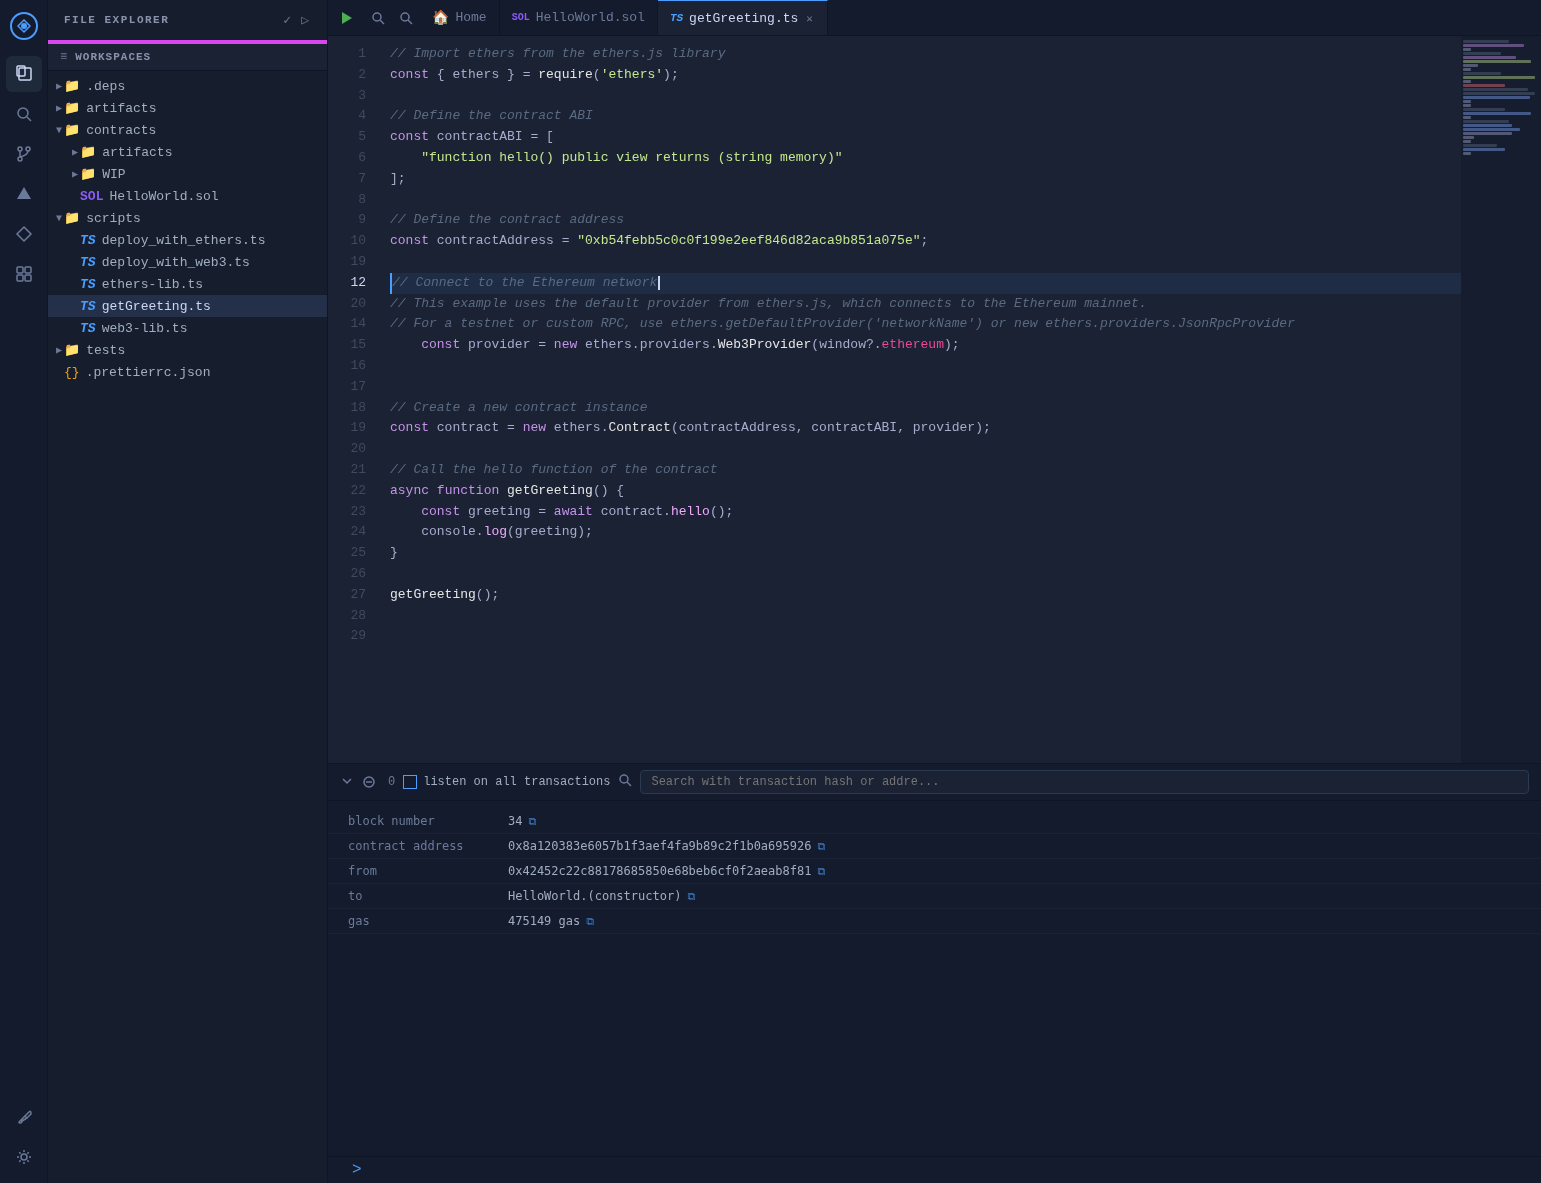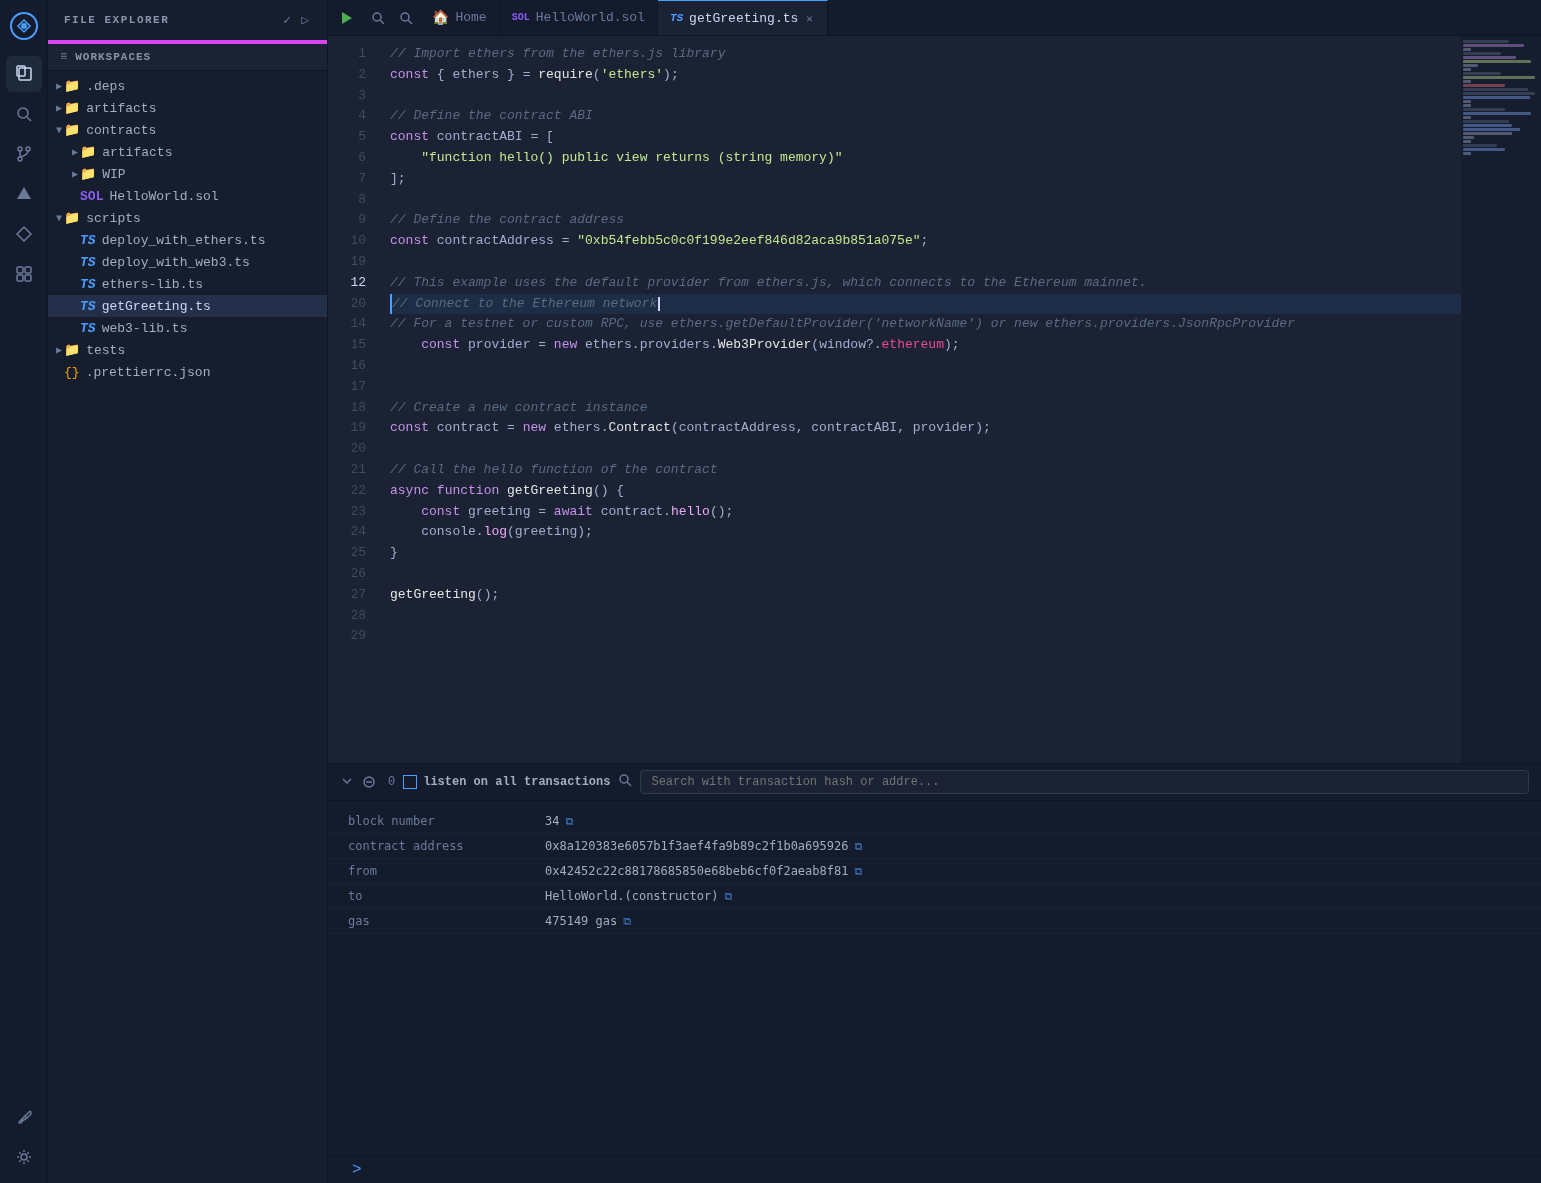--- a/index.html
+++ b/index.html
@@ -359,21 +359,20 @@
     .panel-content::-webkit-scrollbar { width: 6px; }
     .panel-content::-webkit-scrollbar-track { background: transparent; }
     .panel-content::-webkit-scrollbar-thumb { background: #2a3a52; border-radius: 3px; }
 
     .panel-row {
       display: flex;
       align-items: flex-end;
       padding: 5px 20px;
       border-bottom: 1px solid #1a2233;
       font-size: 12px;
-      gap: 37px;
     }
     .panel-label {
       width: 160px;
       color: #6b7a99;
       font-family: 'Consolas', monospace;
     }
     .panel-value {
       color: #a0aec0;
       font-family: 'Consolas', monospace;
       display: flex;
@@ -649,22 +648,22 @@
           <div class="code-line"><span class="c-keyword">const</span><span class="c-plain"> { ethers } = </span><span class="c-function">require</span><span class="c-plain">(</span><span class="c-string">'ethers'</span><span class="c-plain">);</span></div>
           <div class="code-line"></div>
           <div class="code-line"><span class="c-comment">// Define the contract ABI</span></div>
           <div class="code-line"><span class="c-keyword">const</span><span class="c-plain"> contractABI = [</span></div>
           <div class="code-line"><span class="c-plain">&nbsp;&nbsp;&nbsp;&nbsp;</span><span class="c-string">"function hello() public view returns (string memory)"</span></div>
           <div class="code-line"><span class="c-plain">];</span></div>
           <div class="code-line"></div>
           <div class="code-line"><span class="c-comment">// Define the contract address</span></div>
           <div class="code-line"><span class="c-keyword">const</span><span class="c-plain"> contractAddress = </span><span class="c-string">"0xb54febb5c0c0f199e2eef846d82aca9b851a075e"</span><span class="c-plain">;</span></div>
           <div class="code-line"></div>
+          <div class="code-line cursor-line"><span class="c-comment">// Connect to the Ethereum network</span><span style="display:inline-block;width:2px;height:14px;background:#cdd6f4;vertical-align:middle;margin-left:1px;"></span></div>
           <div class="code-line"><span class="c-comment">// This example uses the default provider from ethers.js, which connects to the Ethereum mainnet.</span></div>
-          <div class="code-line cursor-line"><span class="c-comment">// Connect to the Ethereum network</span><span style="display:inline-block;width:2px;height:14px;background:#cdd6f4;vertical-align:middle;margin-left:1px;"></span></div>
           <div class="code-line"><span class="c-comment">// For a testnet or custom RPC, use ethers.getDefaultProvider('networkName') or new ethers.providers.JsonRpcProvider</span></div>
           <div class="code-line"><span class="c-plain">&nbsp;&nbsp;&nbsp;&nbsp;</span><span class="c-keyword">const</span><span class="c-plain"> provider = </span><span class="c-keyword">new</span><span class="c-plain"> ethers.providers.</span><span class="c-function">Web3Provider</span><span class="c-plain">(window?.</span><span class="c-prop">ethereum</span><span class="c-plain">);</span></div>
           <div class="code-line"></div>
           <div class="code-line"></div>
           <div class="code-line"><span class="c-comment">// Create a new contract instance</span></div>
           <div class="code-line"><span class="c-keyword">const</span><span class="c-plain"> contract = </span><span class="c-keyword">new</span><span class="c-plain"> ethers.</span><span class="c-function">Contract</span><span class="c-plain">(contractAddress, contractABI, provider);</span></div>
           <div class="code-line"></div>
           <div class="code-line"><span class="c-comment">// Call the hello function of the contract</span></div>
           <div class="code-line"><span class="c-keyword">async</span><span class="c-plain"> </span><span class="c-keyword">function</span><span class="c-plain"> </span><span class="c-function">getGreeting</span><span class="c-plain">() {</span></div>
           <div class="code-line"><span class="c-plain">&nbsp;&nbsp;&nbsp;&nbsp;</span><span class="c-keyword">const</span><span class="c-plain"> greeting = </span><span class="c-keyword">await</span><span class="c-plain"> contract.</span><span class="c-method">hello</span><span class="c-plain">();</span></div>
@@ -718,21 +717,21 @@
             <polyline points="3,4 7,8 11,4"></polyline>
           </svg>
         </div>
         <div class="panel-btn">
           <svg width="14" height="14" viewBox="0 0 14 14" fill="none" stroke="currentColor" stroke-width="1.5">
             <circle cx="7" cy="7" r="5"></circle>
             <line x1="4" y1="7" x2="10" y2="7"></line>
           </svg>
         </div>
         <span class="panel-count">0</span>
-        <div style="display:flex;align-items:center;gap:6px;font-weight:bold;">
+        <div style="display:flex;align-items:center;gap:6px;">
           <div class="panel-checkbox"></div>
           <span class="panel-listen-label">listen on all transactions</span>
         </div>
         <div class="panel-search-icon">
           <svg width="14" height="14" viewBox="0 0 14 14" fill="none" stroke="#6b7a99" stroke-width="1.5">
             <circle cx="6" cy="6" r="4"></circle>
             <line x1="9" y1="9" x2="13" y2="13"></line>
           </svg>
         </div>
         <input class="panel-search" type="text" placeholder="Search with transaction hash or addre..." style="">

